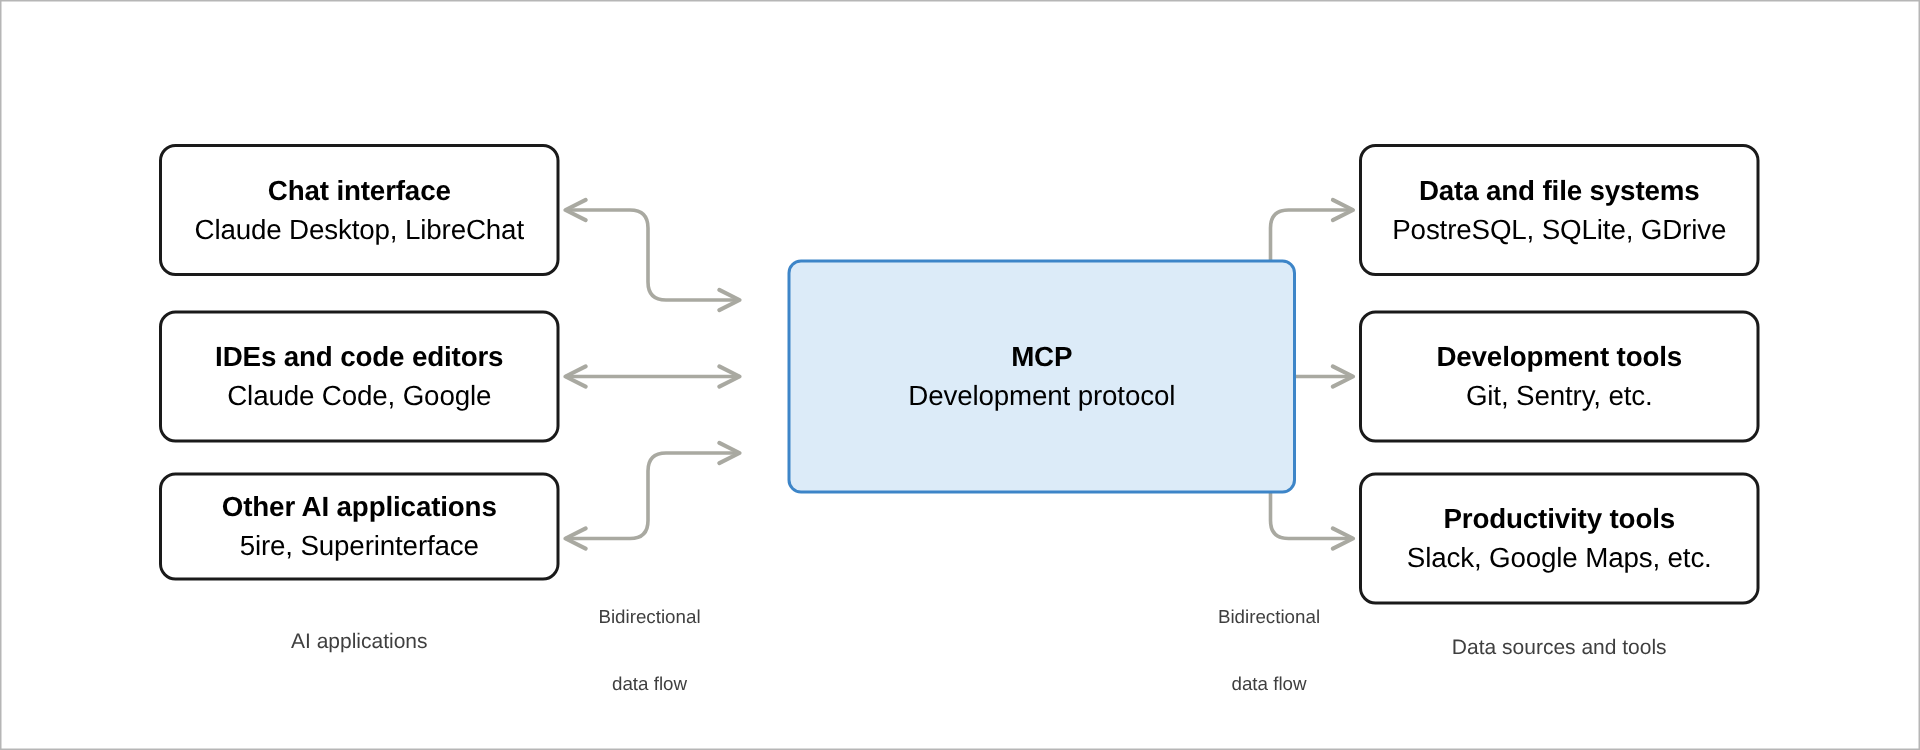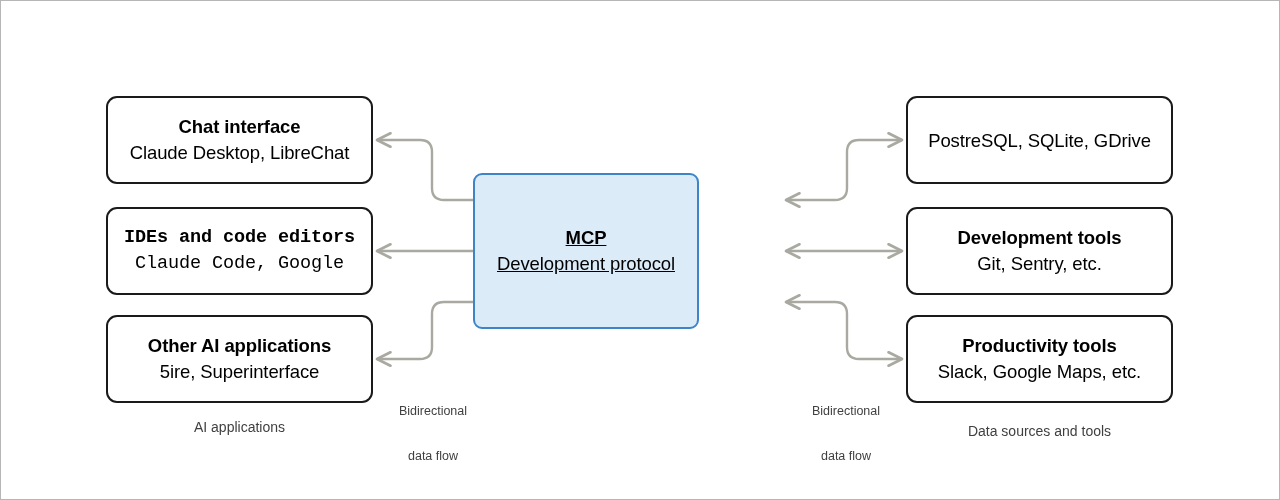--- a/index.html
+++ b/index.html
@@ -104,36 +104,37 @@
 
       <path d="M 785 301 L 834 301 Q 846 301 846 313 L 846 346 Q 846 358 858 358 L 901 358" marker-start="url(#arrow-start)" marker-end="url(#arrow-end)"></path>
     </g>
   </svg>
 
   <div class="node" style="left:105px; top:95px; width:267px; height:88px;">
     <div class="node-title">Chat interface</div>
     <div class="node-sub">Claude Desktop, LibreChat</div>
   </div>
 
-  <div class="node" style="left:105px; top:206px; width:267px; height:88px;font-family:Liberation Mono, monospace;">
+  <div class="node" style="left:105px; top:206px; width:267px; height:88px;">
     <div class="node-title">IDEs and code editors</div>
     <div class="node-sub">Claude Code, Google</div>
   </div>
 
-  <div class="node" style="left:105px; top:314px; width:267px; height:88px;">
+  <div class="node" style="left:105px; top:314px; width:267px; height:72px;">
     <div class="node-title">Other AI applications</div>
     <div class="node-sub">5ire, Superinterface</div>
   </div>
 
-  <div class="node center" style="left:472px; top:172px; width:226px; height:156px;text-decoration:underline;">
+  <div class="node center" style="left:524px; top:172px; width:339px; height:156px;">
     <div class="node-title">MCP</div>
     <div class="node-sub">Development protocol</div>
   </div>
 
   <div class="node" style="left:905px; top:95px; width:267px; height:88px;">
+    <div class="node-title">Data and file systems</div>
     <div class="node-sub">PostreSQL, SQLite, GDrive</div>
   </div>
 
   <div class="node" style="left:905px; top:206px; width:267px; height:88px;">
     <div class="node-title">Development tools</div>
     <div class="node-sub">Git, Sentry, etc.</div>
   </div>
 
   <div class="node" style="left:905px; top:314px; width:267px; height:88px;">
     <div class="node-title">Productivity tools</div>

